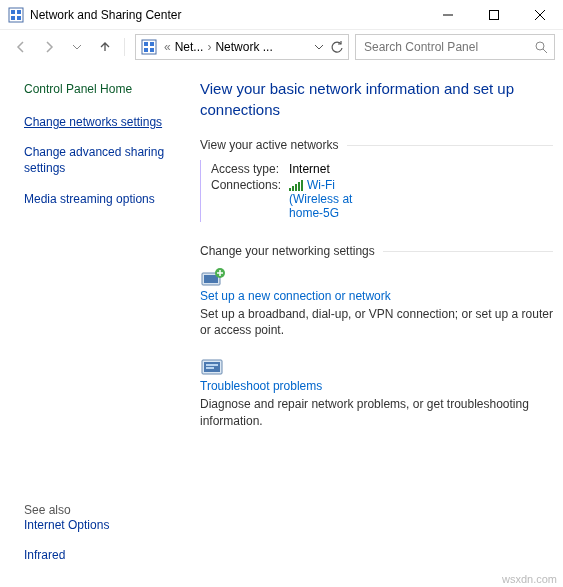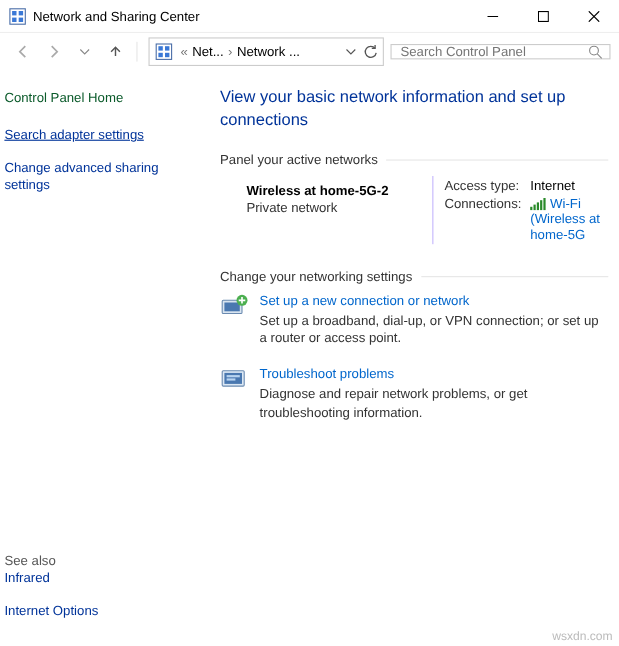--- a/index.html
+++ b/index.html
@@ -12,43 +12,43 @@
 .toolbar{height:34px;display:flex;align-items:center;padding:0 8px;gap:2px;}
 .tbtn{width:26px;height:26px;display:flex;align-items:center;justify-content:center;color:#999;border-radius:2px;}
 .tbtn.enabled{color:#555;}
 .sep{width:1px;height:18px;background:#e6e6e6;margin:0 4px;}
 .addr{flex:1;display:flex;align-items:center;height:26px;border:1px solid #ccc;padding:0 4px;margin:0 4px;}
 .addr .shield{width:18px;height:18px;margin-right:4px;}
 .crumb{padding:0 2px;color:#000;white-space:nowrap;}
 .chev{color:#777;padding:0 2px;}
 .addr .dd{margin-left:auto;color:#555;}
 .addr .rf{margin-left:6px;color:#555;}
-.search{width:200px;height:14px;border:1px solid #ccc;display:flex;align-items:center;padding:0 6px;color:#777;}
+.search{width:200px;height:26px;border:1px solid #ccc;display:flex;align-items:center;padding:0 6px;color:#777;}
 .search input{border:none;flex:1;outline:none;font-size:12px;color:#555;background:transparent;}
 .body{display:flex;height:calc(100% - 64px);}
-.sidebar{width:200px;padding:18px 12px 10px 4px;display:flex;flex-direction:column;}
+.sidebar{width:200px;padding:18px 12px 10px 24px;display:flex;flex-direction:column;}
 .sidebar .home{color:#0a5a2a;font-size:12px;margin-bottom:18px;}
 .sidelink{color:#003399;margin-bottom:14px;line-height:1.35;}
 .sidelink.active{text-decoration:underline;}
 .spacer{flex:1;}
 .seealso{color:#555;margin-bottom:0;}
 .content{flex:1;padding:14px 10px 10px 0;position:relative;}
 h1.pagetitle{font-weight:400;color:#003399;font-size:15px;margin:0 0 18px 0;line-height:1.4;}
 .sectionhdr{color:#333;margin:0 0 8px 0;font-size:12px;display:flex;align-items:center;gap:8px;}
 .sectionhdr span:last-child{flex:1;height:1px;background:#e6e6e6;}
 .netrow{display:flex;margin:6px 0 22px 0;}
 .netleft{flex:1;padding:6px 4px 4px 24px;}
 .netname{font-weight:700;margin-bottom:2px;}
 .nettype{color:#333;}
 .netright{border-left:1px solid #c4b5fd;padding:2px 0 2px 10px;display:grid;grid-template-columns:auto auto;column-gap:8px;row-gap:2px;font-size:12px;align-items:start;width:160px;}
 .lbl2{color:#333;}
 .val2 a{color:#0066cc;text-decoration:none;}
 .wifi{display:inline-flex;align-items:flex-end;gap:1px;margin-right:4px;vertical-align:-2px;}
 .wifi i{width:2px;background:#2a8a2a;display:inline-block;}
-.settings .item{display:flex;margin:8px 0 18px 0;}
+.settings .item{display:flex;margin:8px 0 18px 0;flex-direction:column;}
 .settings .ico{width:28px;margin-right:10px;margin-top:1px;}
 .settings a.titlelink{color:#0066cc;text-decoration:none;}
 .settings .desc{color:#333;margin-top:3px;line-height:1.35;}
 .watermark{position:absolute;bottom:2px;right:6px;color:#bbb;font-size:11px;}
 svg{display:block;}
 </style>
 </head>
 <body>
 
 <div class="titlebar">
@@ -139,41 +139,38 @@
           <circle cx="6" cy="6" r="4" fill="none" stroke="#888"></circle>
           <line x1="9" y1="9" x2="13" y2="13" stroke="#888"></line>
         </svg>
       </span>
   </div>
 </div>
 
 <div class="body">
   <div class="sidebar">
     <div class="home">Control Panel Home</div>
-    <div class="sidelink active">Search adapter settings</div>
+    <div class="sidelink active">Change networks settings</div>
     <div class="sidelink">Change advanced sharing settings</div>
+    <div class="sidelink">Media streaming options</div>
     <div class="spacer"></div>
     <div class="seealso">See also</div>
+    <div class="sidelink">Internet Options</div>
     <div class="sidelink">Infrared</div>
-    <div class="sidelink">Internet Options</div>
   </div>
 
   <div class="content">
     <h1 class="pagetitle">View your basic network information and set up connections</h1>
 
     <div class="sectionhdr">
-      <span>Panel your active networks</span>
+      <span>View your active networks</span>
         <span></span>
     </div>
 
     <div class="netrow">
-      <div class="netleft">
-        <div class="netname">Wireless at home-5G-2</div>
-        <div class="nettype">Private network</div>
-      </div>
       <div class="netright">
         <div class="lbl2">Access type:</div>
         <div class="val2">Internet</div>
         <div class="lbl2">Connections:</div>
         <div class="val2">
           <span class="wifi">
               <i style="height:3px"></i>
               <i style="height:5px"></i>
               <i style="height:7px"></i>
               <i style="height:9px"></i>

